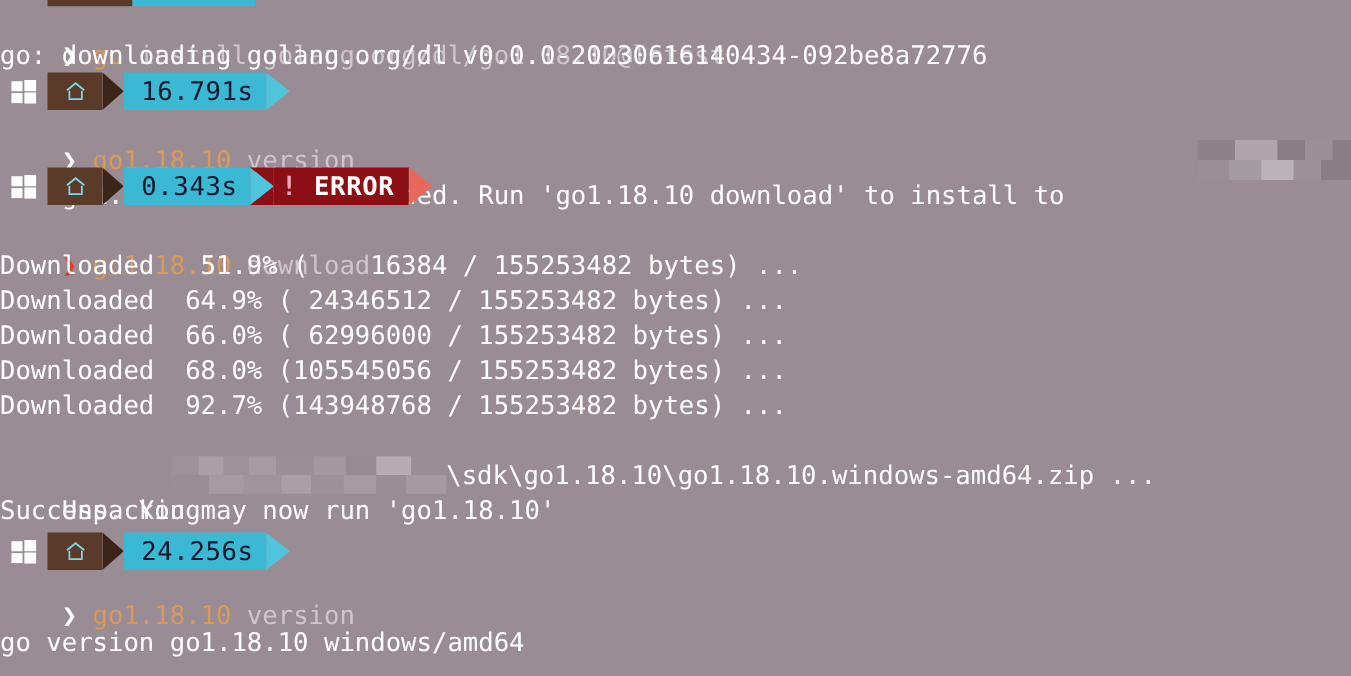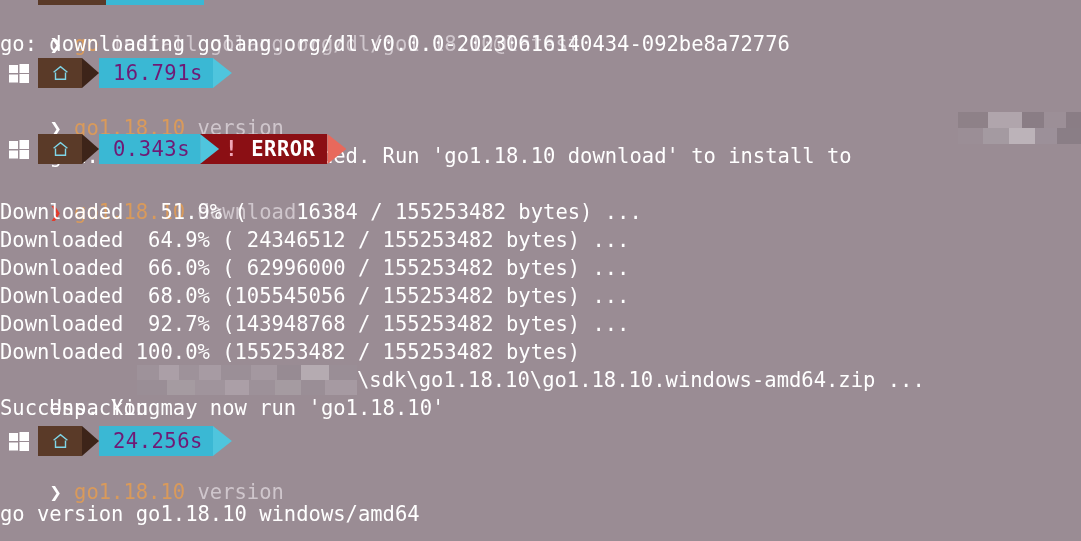--- a/index.html
+++ b/index.html
@@ -77,21 +77,21 @@
   .pl-home svg { display: block; }
   .arrow-dark {
     width: 17px;
     flex: 0 0 auto;
     background: #3d2419;
     clip-path: polygon(0 0, 0 100%, 100% 50%);
   }
 
   .pl-time {
     background: #3ab8d4;
-    color: #701a75;
+    color: #0f172a;
     padding: 0 10px 0 14px;
     font-weight: 500;
     letter-spacing: 0.5px;
   }
 
   .tip-cyan {
     width: 19px;
     flex: 0 0 auto;
     background: #4fc5dd;
     clip-path: polygon(0 0, 0 100%, 100% 50%);
@@ -247,21 +247,20 @@
 
   <div class="line" style="top:170px;">
     <span class="seg c-chev-err">❯ </span><span class="seg c-orange">go1.18.10</span><span class="seg c-dim"> download</span>
   </div>
 
   <div class="line out" style="top:198px;">Downloaded   51.9% (    16384 / 155253482 bytes) ...</div>
   <div class="line out" style="top:226px;">Downloaded  64.9% ( 24346512 / 155253482 bytes) ...</div>
   <div class="line out" style="top:254px;">Downloaded  66.0% ( 62996000 / 155253482 bytes) ...</div>
   <div class="line out" style="top:282px;">Downloaded  68.0% (105545056 / 155253482 bytes) ...</div>
   <div class="line out" style="top:310px;">Downloaded  92.7% (143948768 / 155253482 bytes) ...</div>
-  <div class="line out" style="top:338px;">Downloaded 100.0% (155253482 / 155253482 bytes)</div>
 
   <div class="line out" style="top:366px;">
     <span class="seg">Unpacking</span>
   </div>
   <div class="redact" style="left:137px; top:365px; width:220px; height:30px;">
     <i style="left:0px;   top:0px;  width:22px; height:15px; background:#9e929a;"></i>
     <i style="left:22px;  top:0px;  width:20px; height:15px; background:#ab9fa7;"></i>
     <i style="left:42px;  top:0px;  width:20px; height:15px; background:#9e929a;"></i>
     <i style="left:62px;  top:0px;  width:22px; height:15px; background:#a79ba3;"></i>
     <i style="left:84px;  top:0px;  width:30px; height:15px; background:#9b8f97;"></i>

